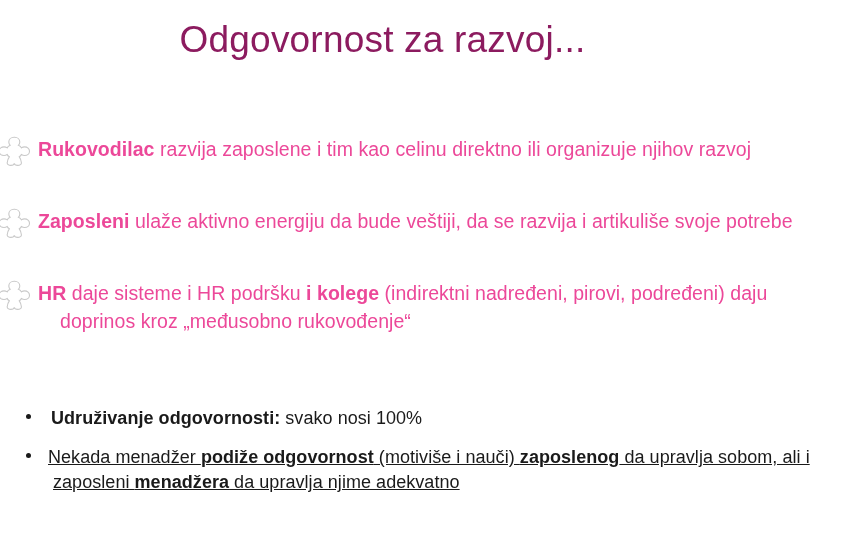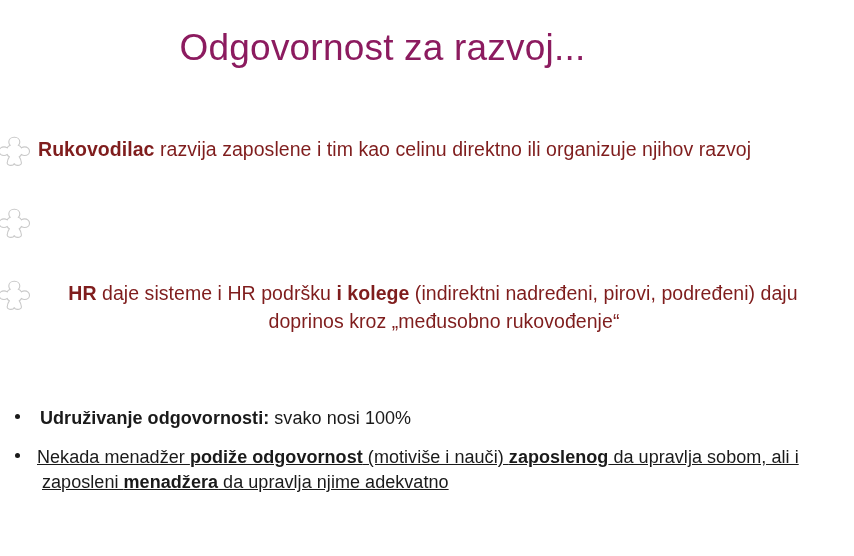--- a/index.html
+++ b/index.html
@@ -15,21 +15,21 @@
     font-family: "Liberation Sans", sans-serif;
     color: #1a1a1a;
     overflow: hidden;
     position: relative;
   }
 
   
   .slide-title {
     position: absolute;
     left: 0;
-    top: 28px;
+    top: 20px;
     width: 765px;
     text-align: center;
     font-size: 37px;
     font-weight: 400;
     letter-spacing: 0.2px;
     color: #8c1b5f;
     line-height: 1.1;
     white-space: nowrap;
   }
 
@@ -39,54 +39,55 @@
     left: 0;
     top: 136px;
     width: 854px;
   }
   .person-item {
     position: relative;
     min-height: 36px;
     margin-bottom: 36px;
     padding-left: 38px;
   }
-  .person-item:last-child { margin-bottom: 0; text-align: center; }
+  .person-item:last-child { margin-bottom: 0; }
 
   .person-icon {
     position: absolute;
     left: -4px;
     top: -2px;
     width: 36px;
     height: 36px;
     display: block;
   }
   .person-icon svg {
     display: block;
     width: 36px;
     height: 36px;
   }
 
   .person-text {
     font-size: 19.5px;
     font-weight: 400;
     line-height: 1.42;
     letter-spacing: 0.05px;
-    color: #7f1d1d;
+    color: #ec4899;
     text-indent: -22px;
     padding-left: 22px;
     max-width: 790px;
   }
   .person-text b { font-weight: 700; }
 
   
   .dot-list {
     position: absolute;
     left: 0;
     top: 406px;
     width: 854px;
+    padding-left: 11px;
   }
   .dot-item {
     position: relative;
     padding-left: 40px;
     font-size: 18px;
     line-height: 1.4;
     letter-spacing: 0.05px;
     color: #1a1a1a;
     margin-bottom: 14px;
     max-width: 840px;
@@ -163,20 +164,23 @@
                  1.1-0.6 1.8-1.4 2.1-2.3
                  0.9 0.6 2.0 1.0 3.2 1.0
                  2.7 0 4.9-1.9 4.9-4.3
                  0-2.4-2.2-4.3-4.9-4.3
                  -1.2 0-2.3 0.4-3.2 1.0
                  -0.4-1.1-1.4-2.1-3.0-2.6
                  0.9-0.9 1.4-2.0 1.4-3.3
                  0-2.7-2.3-4.8-5.2-4.8z" fill="none" stroke="#c9c9c9" stroke-width="1.1"></path>
       </svg>
     </span>
+    <div class="person-text">
+      <b>Zaposleni</b><span> ulaže aktivno energiju da bude veštiji, da se razvija i artikuliše svoje potrebe</span>
+    </div>
   </div>
 
   <div class="person-item">
     <span class="person-icon">
       <svg viewBox="0 0 36 36" xmlns="http://www.w3.org/2000/svg">
         <path d="M18 3.2c-2.9 0-5.2 2.1-5.2 4.8 0 1.3 0.5 2.4 1.4 3.3
                  -1.6 0.5-2.6 1.5-3.0 2.6
                  -0.9-0.6-2.0-1.0-3.2-1.0
                  -2.7 0-4.9 1.9-4.9 4.3
                  0 2.4 2.2 4.3 4.9 4.3

